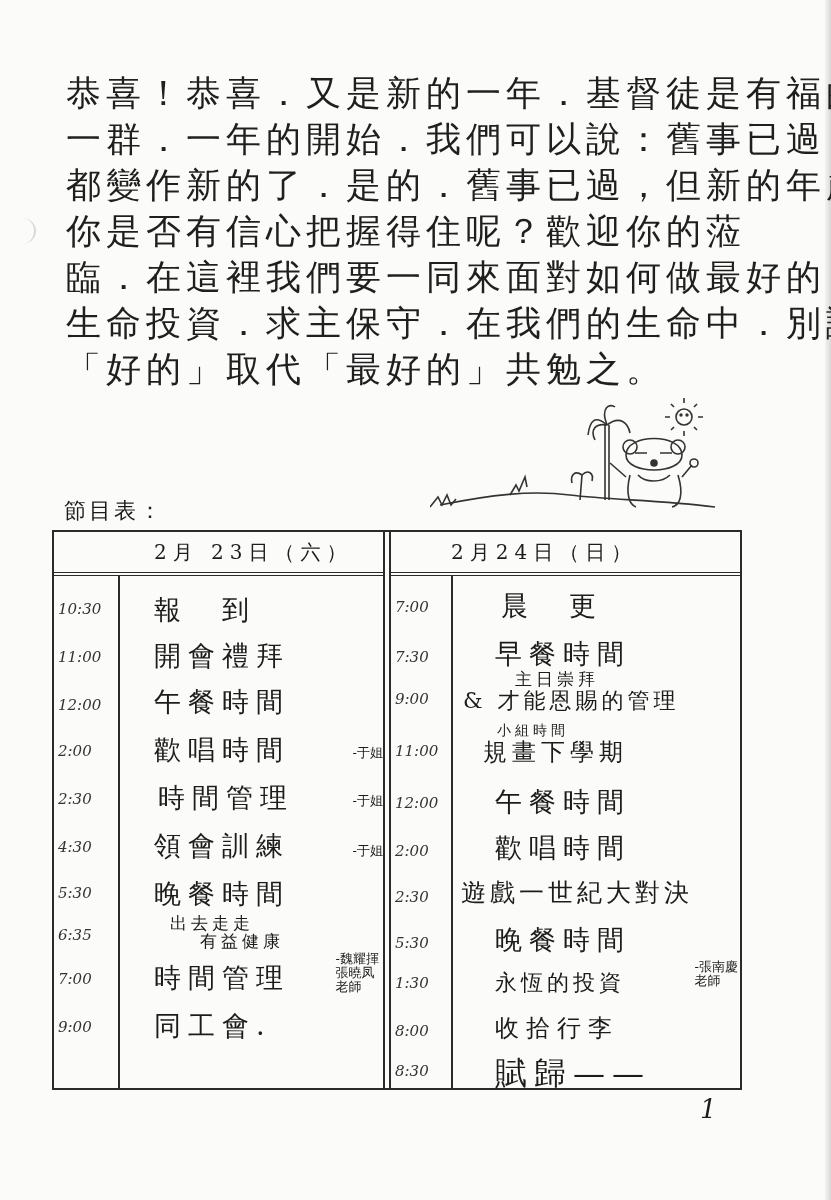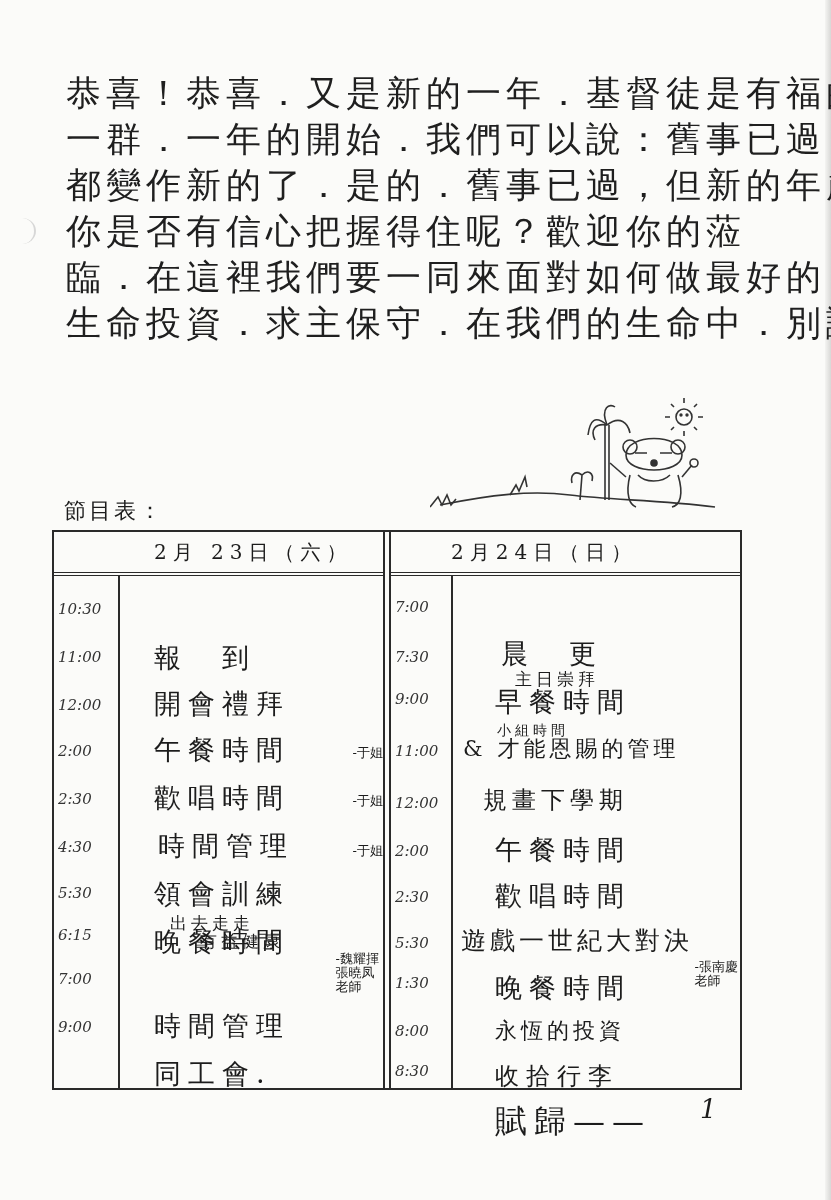--- a/index.html
+++ b/index.html
@@ -63,21 +63,21 @@
   .col.right .time-divider { left: 60px; }
 
   .row { position: absolute; left: 0; right: 0; }
   .time {
     position: absolute; left: 4px; width: 58px;
     font-family: "DejaVu Serif", serif; font-style: italic; font-size: 15px;
     color: #333; text-align: left;
   }
   .event {
     position: absolute; white-space: nowrap;
-    font-family: "DejaVu Serif", serif; font-size: 27px; letter-spacing: 7px; margin-top: 48px;
+    font-family: "DejaVu Serif", serif; font-size: 27px; letter-spacing: 7px;
   }
   .sub {
     position: absolute; white-space: nowrap;
     font-family: "DejaVu Serif", serif; font-size: 17px; letter-spacing: 4px;
   }
   .speaker {
     position: absolute; white-space: nowrap;
     font-family: "DejaVu Serif", serif; font-size: 13px; line-height: 14px;
   }
   .page-number {
@@ -91,20 +91,21 @@
 <div class="page-edge-right"></div>
 <div class="punch-hole"></div>
 
 <div class="intro">
   <span class="line">恭喜！恭喜．又是新的一年．基督徒是有福的</span>
   <span class="line">一群．一年的開始．我們可以說：舊事已過，</span>
   <span class="line">都變作新的了．是的．舊事已過，但新的年歲</span>
   <span class="line">你是否有信心把握得住呢？歡迎你的蒞</span>
   <span class="line">臨．在這裡我們要一同來面對如何做最好的</span>
   <span class="line">生命投資．求主保守．在我們的生命中．別讓</span>
+  <span class="line">「好的」取代「最好的」共勉之。</span>
 </div>
 
 <svg class="illustration" viewBox="0 0 290 120" fill="none" stroke="#333" stroke-width="1.6">
 
   <path d="M10 110 C60 100, 100 95, 140 100 S230 105, 285 112"></path>
   <path d="M0 112 l8 -10 l4 8 l5 -10 l4 10 l5 -6"></path>
   <path d="M80 100 l6 -10 l3 6 l6 -14 l2 10"></path>
 
   <path d="M175 105 L175 30"></path>
   <path d="M179 105 L179 30"></path>
@@ -165,21 +166,21 @@
     <div class="row" style="top:296px">
       <span class="time" style="top:10px">4:30</span>
       <span class="event" style="left:100px;top:0">領會訓練</span>
       <span class="speaker" style="right:0;top:16px">-于姐</span>
     </div>
     <div class="row" style="top:344px">
       <span class="time" style="top:8px">5:30</span>
       <span class="event" style="left:100px;top:0">晚餐時間</span>
     </div>
     <div class="row" style="top:380px">
-      <span class="time" style="top:14px">6:15</span>
+      <span class="time" style="top:14px">6:35</span>
       <span class="sub" style="left:116px;top:0">出去走走</span>
       <span class="sub" style="left:146px;top:18px">有益健康</span>
     </div>
     <div class="row" style="top:428px">
       <span class="time" style="top:10px">7:00</span>
       <span class="event" style="left:100px;top:0">時間管理</span>
       <span class="speaker" style="right:4px;top:-8px;white-space:pre">-魏耀揮
 張曉凤
 老師</span>
     </div>

